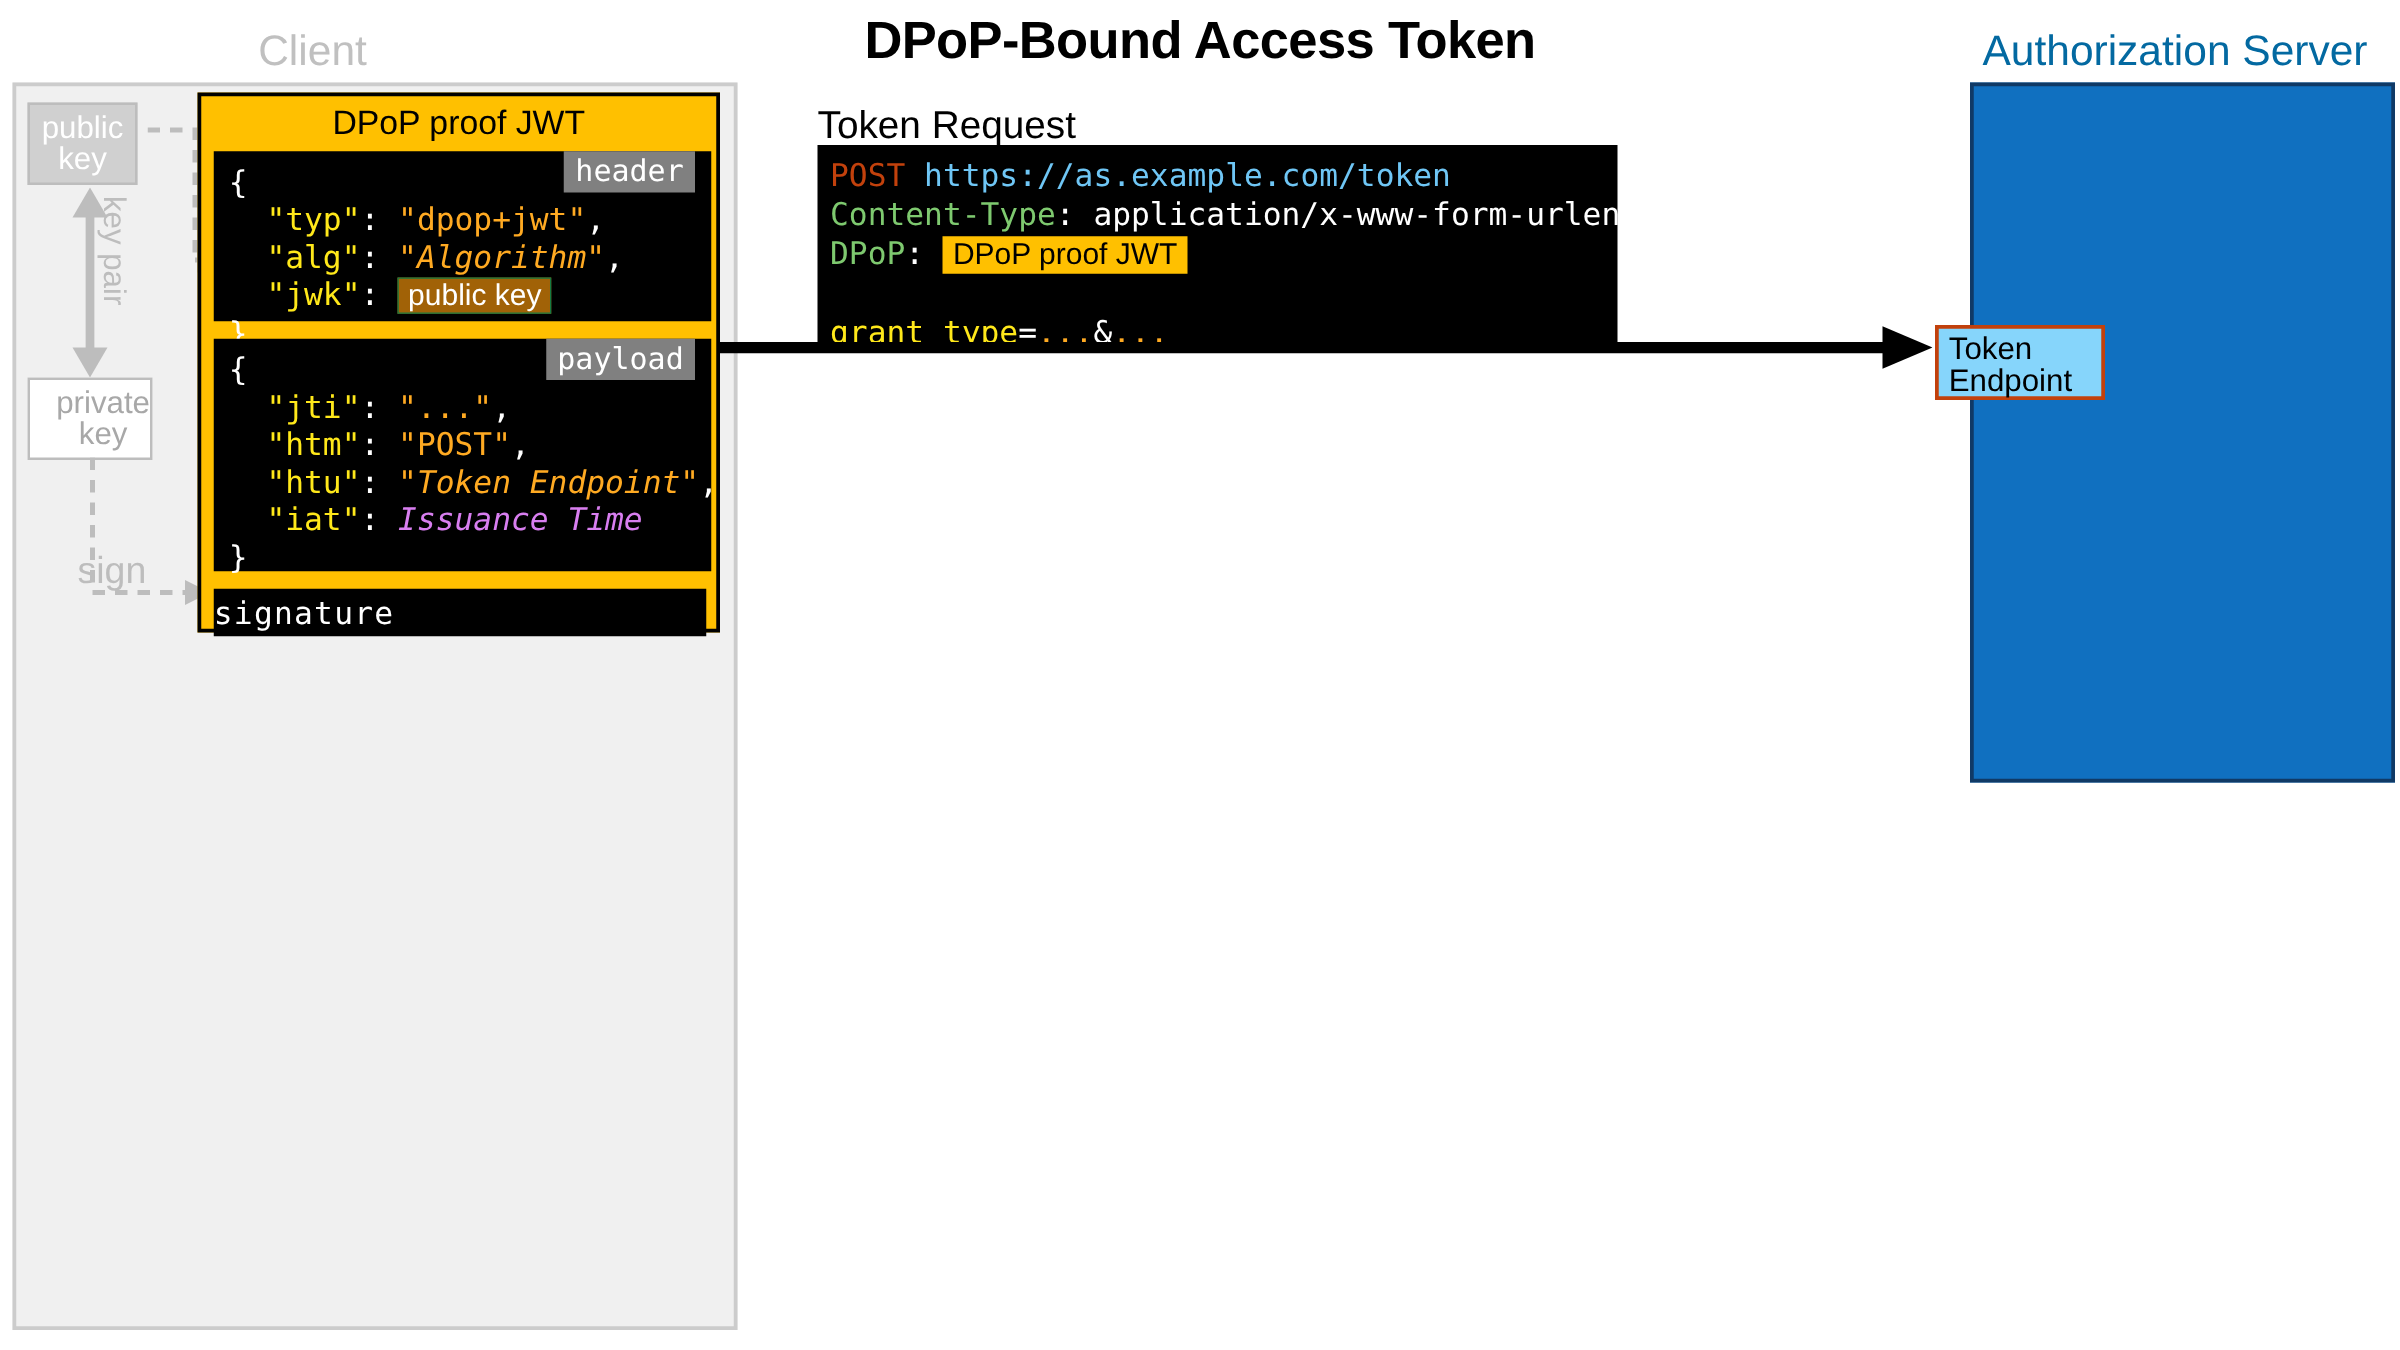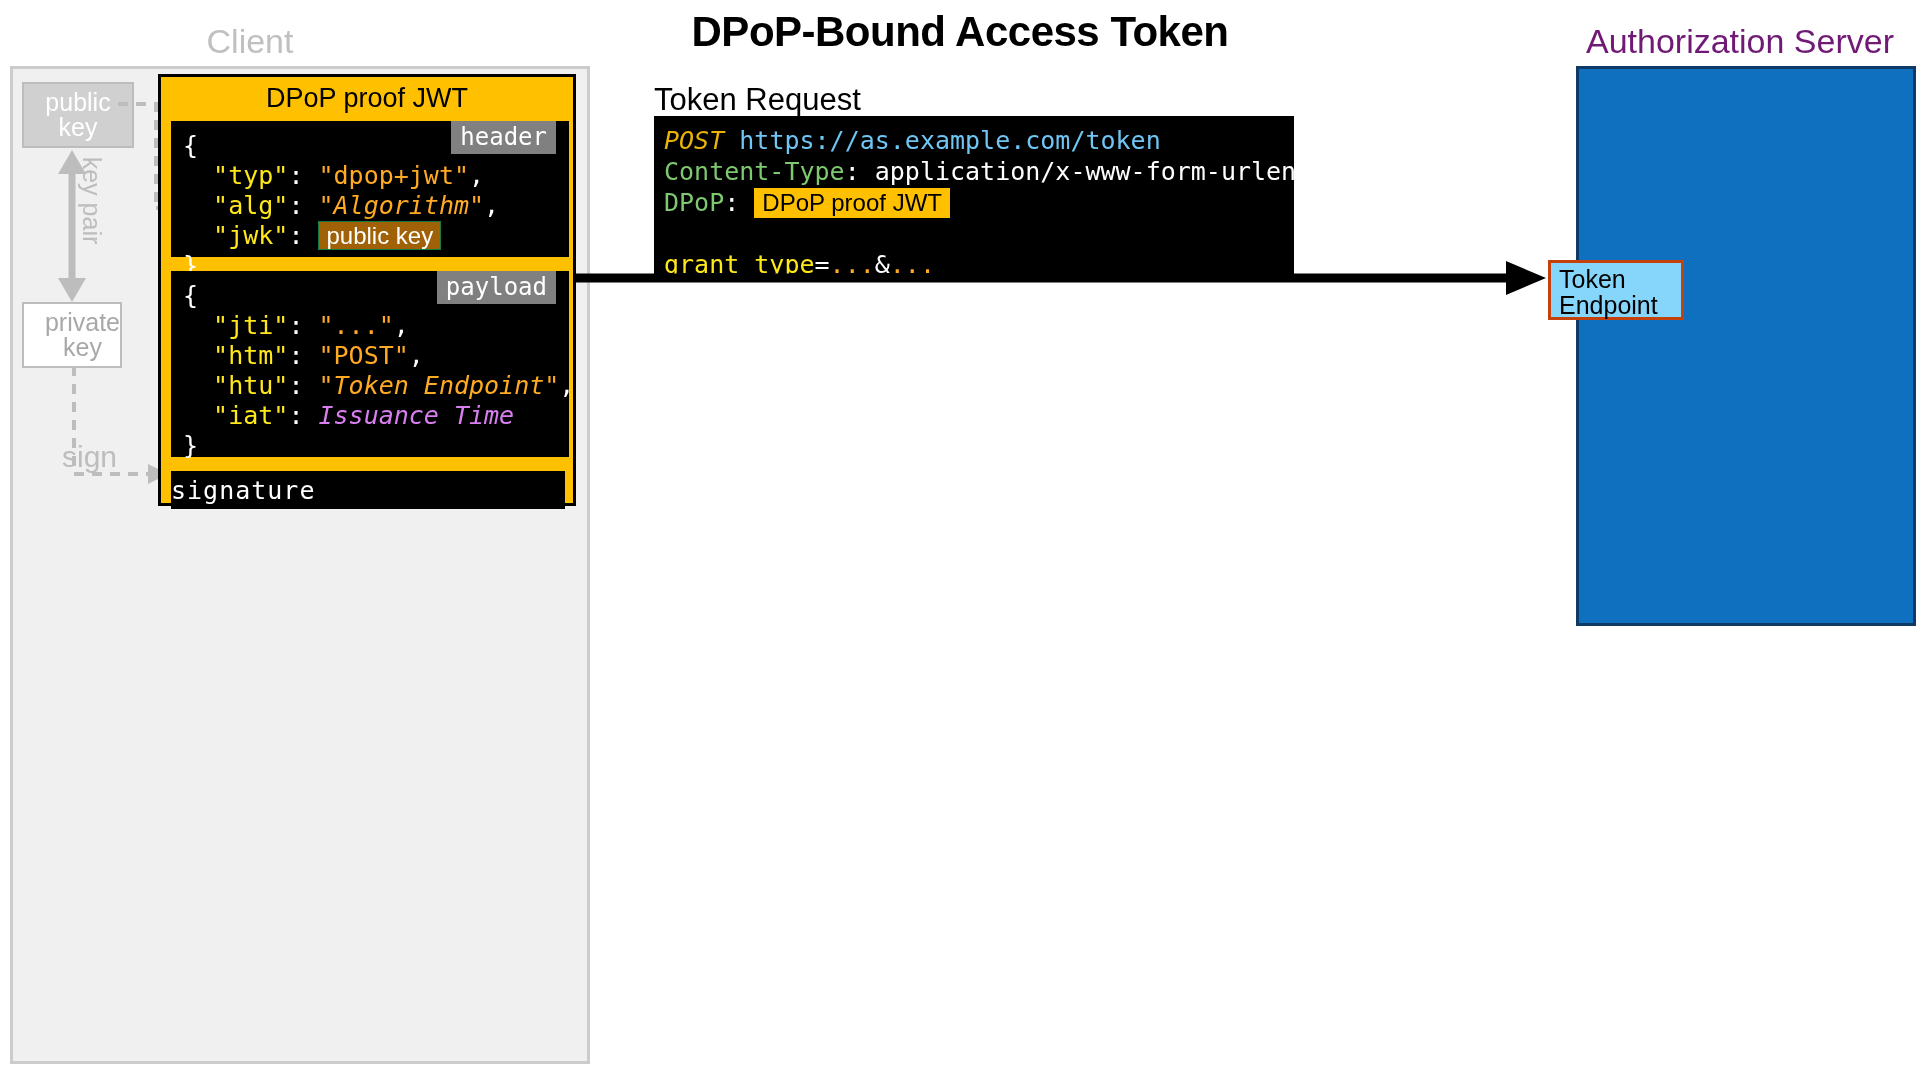--- a/index.html
+++ b/index.html
@@ -27,21 +27,21 @@
     position:absolute;left:130px;top:22px;width:240px;
     text-align:center;font-size:34px;color:#c0c0c0;
   }
   #client-box{
     position:absolute;left:10px;top:66px;width:580px;height:998px;
     background:#f0f0f0;border:3px solid #cccccc;box-sizing:border-box;
   }
 
   
   #public-key-box{
-    position:absolute;left:22px;top:82px;width:112px;height:66px;
+    position:absolute;left:22px;top:82px;width:88px;height:66px;
     background:#d0d0d0;border:2px solid #bdbdbd;box-sizing:border-box;
     display:flex;align-items:center;justify-content:center;
     text-align:center;line-height:1.02;
     color:#ffffff;font-size:25px;
   }
   #private-key-box{
     position:absolute;left:22px;top:302px;width:100px;height:66px;
     background:#ffffff;border:2px solid #bdbdbd;box-sizing:border-box;
     display:flex;align-items:center;justify-content:flex-end;
     text-align:center;line-height:1.02;
@@ -109,38 +109,38 @@
     position:absolute;left:654px;top:82px;
     font-size:31px;color:#000;
   }
   #token-request-pane{
     position:absolute;left:654px;top:116px;width:640px;height:160px;
     background:#000;
   }
   #token-request-body{position:absolute;left:10px;top:9px;}
   .tr-line{font-size:25px;line-height:31px;white-space:pre;
     font-family:"DejaVu Sans Mono","Liberation Mono",monospace;}
-  .m-post{color:#eab308;font-style:italic;}
+  .m-post{color:#c2410c;}
   .m-url{color:#6fc6f5;}
   .m-hdr{color:#7ec96f;}
   .m-val{color:#ffffff;}
   .chip-orange{
     background:#ffc000;color:#000000;padding:1px 8px 2px 8px;
     font-family:"Liberation Sans",sans-serif;font-size:24px;
   }
   .m-key{color:#ffe81a;}
   .m-dots{color:#ffaa22;}
 
   
   #request-arrow{position:absolute;left:576px;top:258px;width:970px;height:40px;}
 
   
   #as-label{
     position:absolute;left:1570px;top:22px;width:340px;
-    text-align:center;font-size:34px;color:#701a75;white-space:nowrap;
+    text-align:center;font-size:34px;color:#0369a1;white-space:nowrap;
   }
   #as-box{
     position:absolute;left:1576px;top:66px;width:340px;height:560px;
     background:#1070c0;border:3px solid #103a66;box-sizing:border-box;
   }
   #token-endpoint-box{
     position:absolute;left:1548px;top:260px;width:136px;height:60px;
     background:#86d5fb;border:3px solid #c2410c;box-sizing:border-box;
     color:#000;font-size:25px;line-height:1.04;
     padding:3px 0 0 8px;

